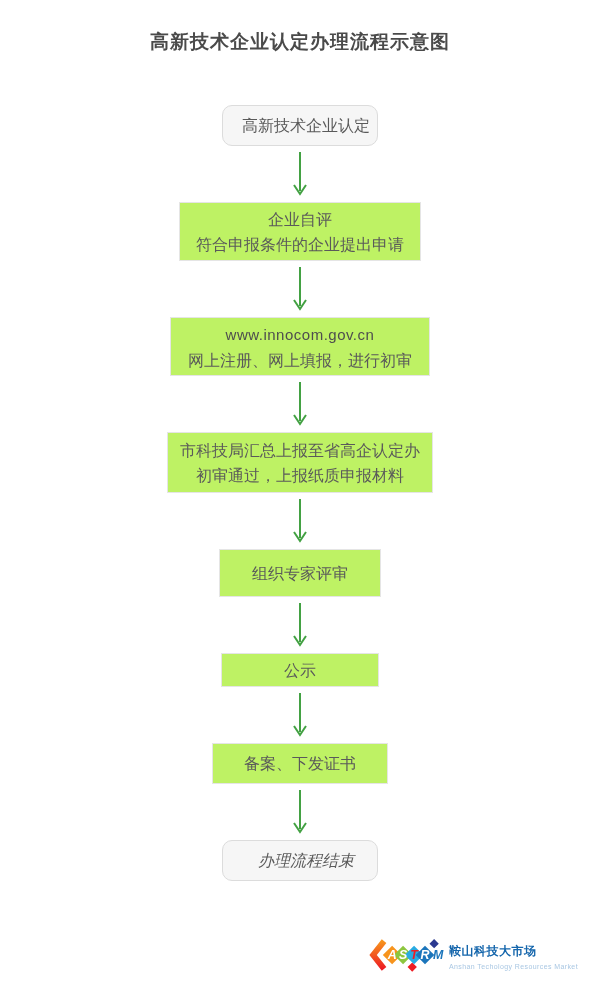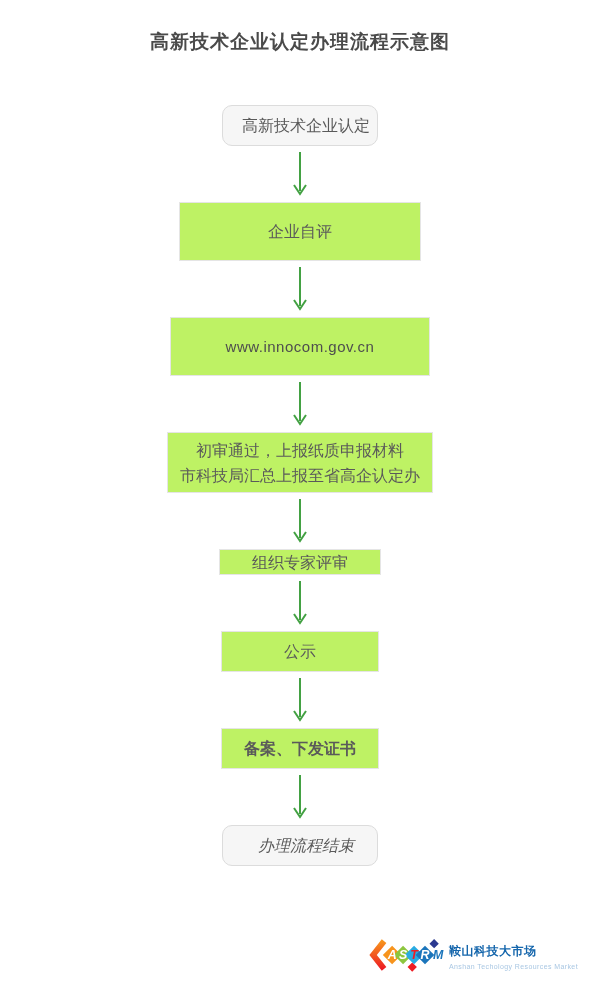--- a/index.html
+++ b/index.html
@@ -32,75 +32,77 @@
 
   <div class="arrow">
     <svg width="16" height="46">
       <line x1="8" y1="1" x2="8" y2="40" stroke="#43a143" stroke-width="2"></line>
       <polyline points="2,34 8,43 14,34" fill="none" stroke="#43a143" stroke-width="2"></polyline>
     </svg>
   </div>
 
   <div class="node" style="width:242px;height:59px;">
     <div>企业自评</div>
+    <div>符合申报条件的企业提出申请</div>
   </div>
 
   <div class="arrow">
     <svg width="16" height="46">
       <line x1="8" y1="1" x2="8" y2="40" stroke="#43a143" stroke-width="2"></line>
       <polyline points="2,34 8,43 14,34" fill="none" stroke="#43a143" stroke-width="2"></polyline>
     </svg>
   </div>
 
   <div class="node" style="width:260px;height:59px;">
     <div class="latin">www.innocom.gov.cn</div>
+    <div>网上注册、网上填报，进行初审</div>
   </div>
 
   <div class="arrow">
     <svg width="16" height="46">
       <line x1="8" y1="1" x2="8" y2="40" stroke="#43a143" stroke-width="2"></line>
       <polyline points="2,34 8,43 14,34" fill="none" stroke="#43a143" stroke-width="2"></polyline>
     </svg>
   </div>
 
   <div class="node" style="width:266px;height:61px;">
+    <div>市科技局汇总上报至省高企认定办</div>
     <div>初审通过，上报纸质申报材料</div>
-    <div>市科技局汇总上报至省高企认定办</div>
   </div>
 
   <div class="arrow">
     <svg width="16" height="46">
       <line x1="8" y1="1" x2="8" y2="40" stroke="#43a143" stroke-width="2"></line>
       <polyline points="2,34 8,43 14,34" fill="none" stroke="#43a143" stroke-width="2"></polyline>
     </svg>
   </div>
 
-  <div class="node" style="width:162px;height:26px;text-align:right;">
+  <div class="node" style="width:162px;height:48px;text-align:right;">
     <div>组织专家评审</div>
   </div>
 
   <div class="arrow">
     <svg width="16" height="46">
       <line x1="8" y1="1" x2="8" y2="40" stroke="#43a143" stroke-width="2"></line>
       <polyline points="2,34 8,43 14,34" fill="none" stroke="#43a143" stroke-width="2"></polyline>
     </svg>
   </div>
 
-  <div class="node" style="width:158px;height:41px;">
+  <div class="node" style="width:158px;height:34px;">
     <div>公示</div>
   </div>
 
   <div class="arrow">
     <svg width="16" height="46">
       <line x1="8" y1="1" x2="8" y2="40" stroke="#43a143" stroke-width="2"></line>
       <polyline points="2,34 8,43 14,34" fill="none" stroke="#43a143" stroke-width="2"></polyline>
     </svg>
   </div>
 
-  <div class="node" style="width:158px;height:41px;font-weight:bold;">
+  <div class="node" style="width:176px;height:41px;">
     <div>备案、下发证书</div>
   </div>
 
   <div class="arrow">
     <svg width="16" height="46">
       <line x1="8" y1="1" x2="8" y2="40" stroke="#43a143" stroke-width="2"></line>
       <polyline points="2,34 8,43 14,34" fill="none" stroke="#43a143" stroke-width="2"></polyline>
     </svg>
   </div>
 

